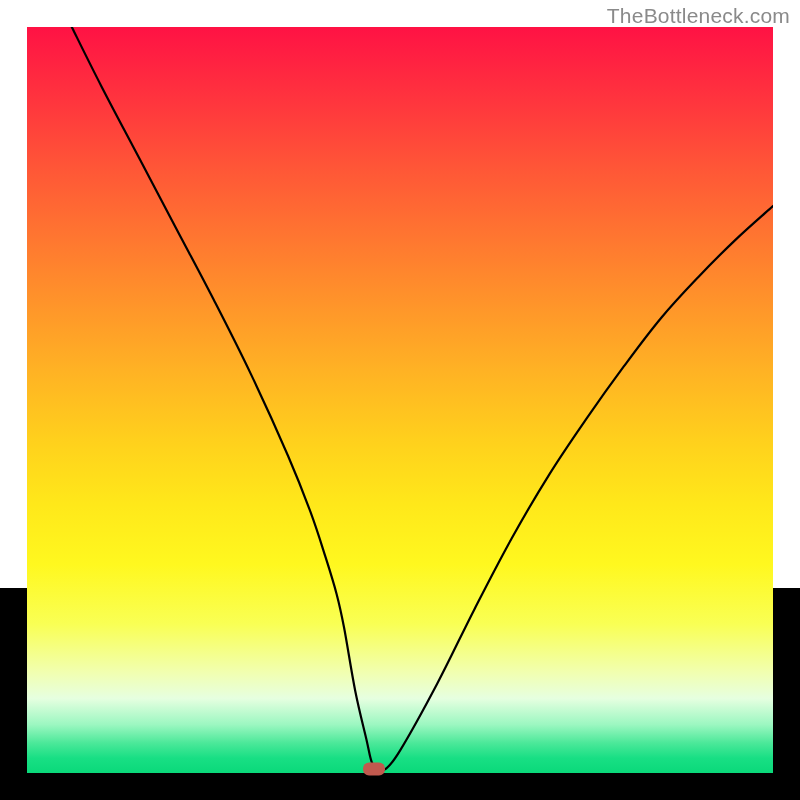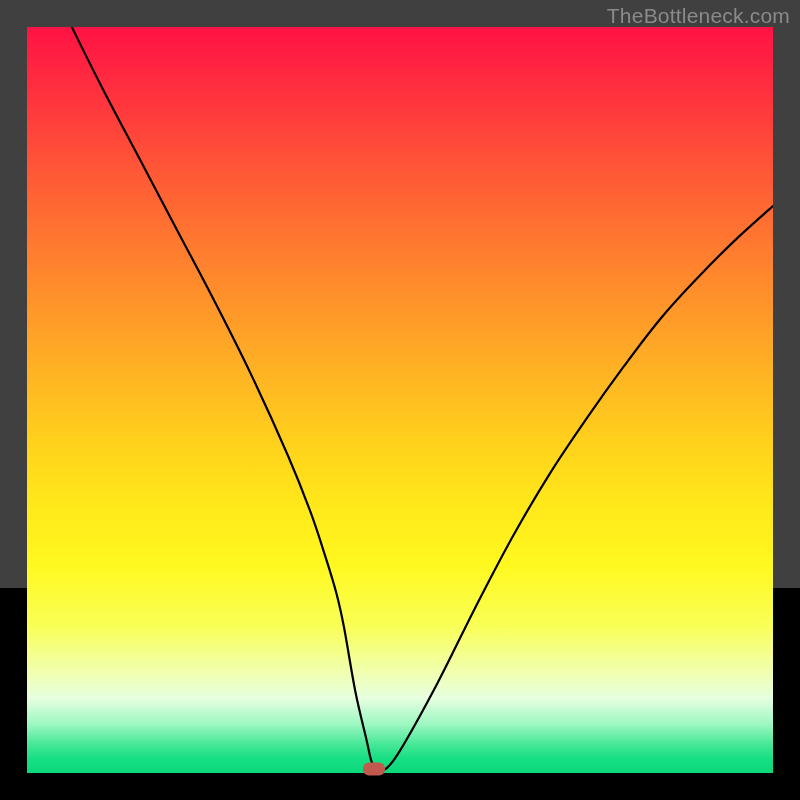--- a/index.html
+++ b/index.html
@@ -8,21 +8,21 @@
     width: 800px;
     height: 800px;
     overflow: hidden;
     background: #000;
     font-family: Arial, Helvetica, sans-serif;
   }
   .frame {
     position: relative;
     width: 800px;
     height: 588px;
-    background: #404040;
+    background: #ffffff;
   }
   .plot-area {
     position: absolute;
     left: 27px;
     top: 27px;
     width: 746px;
     height: 746px;
     
     background: linear-gradient(to bottom,
       #ff1244 0%,

